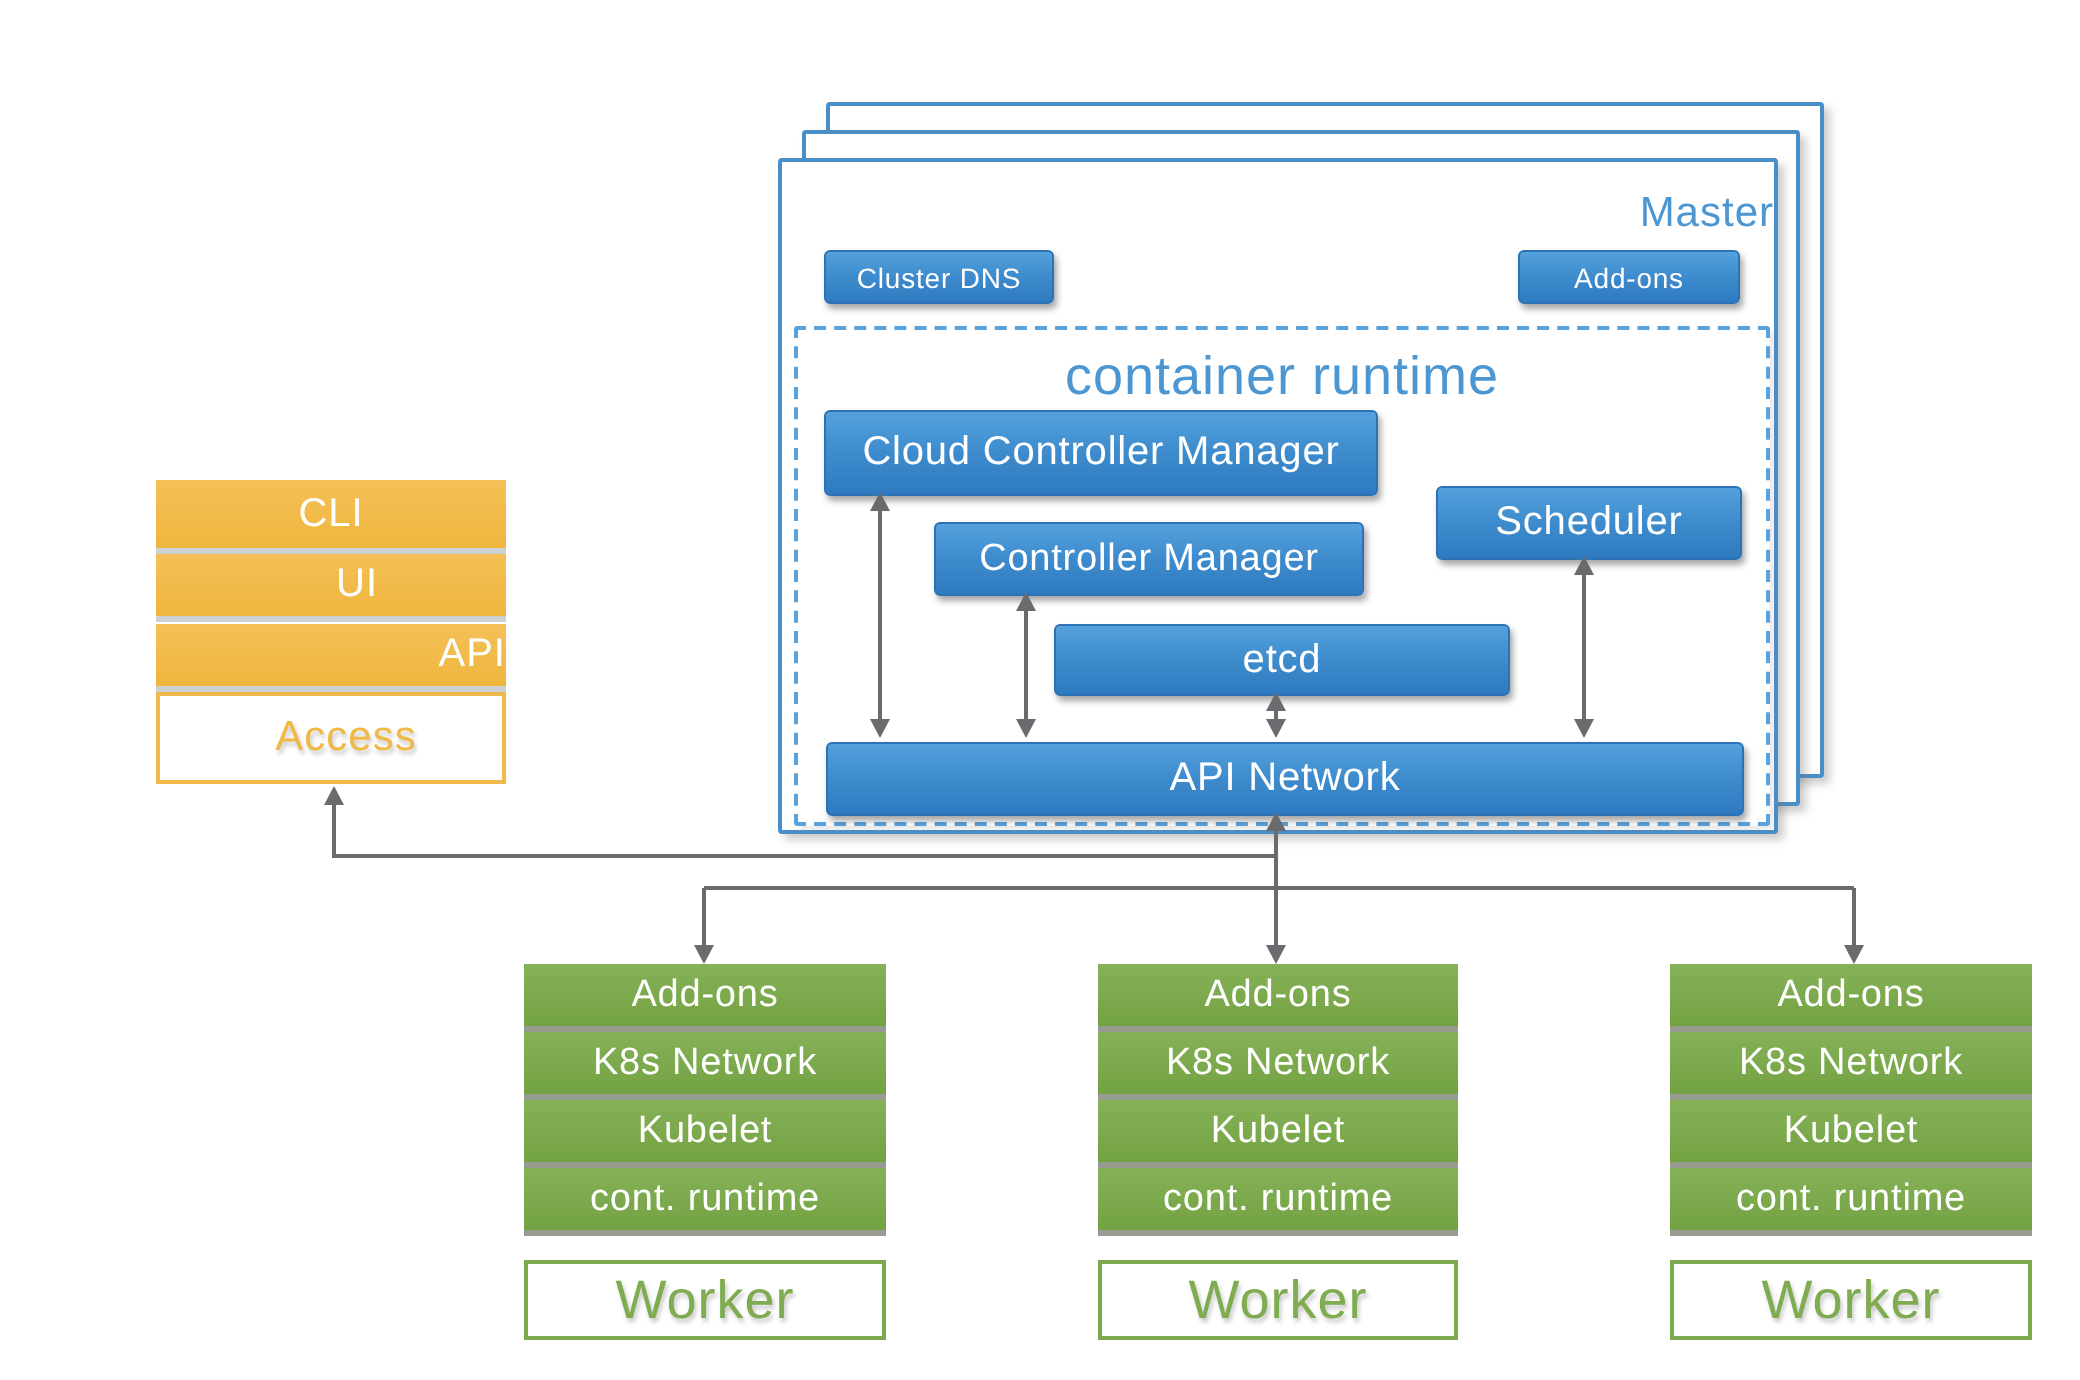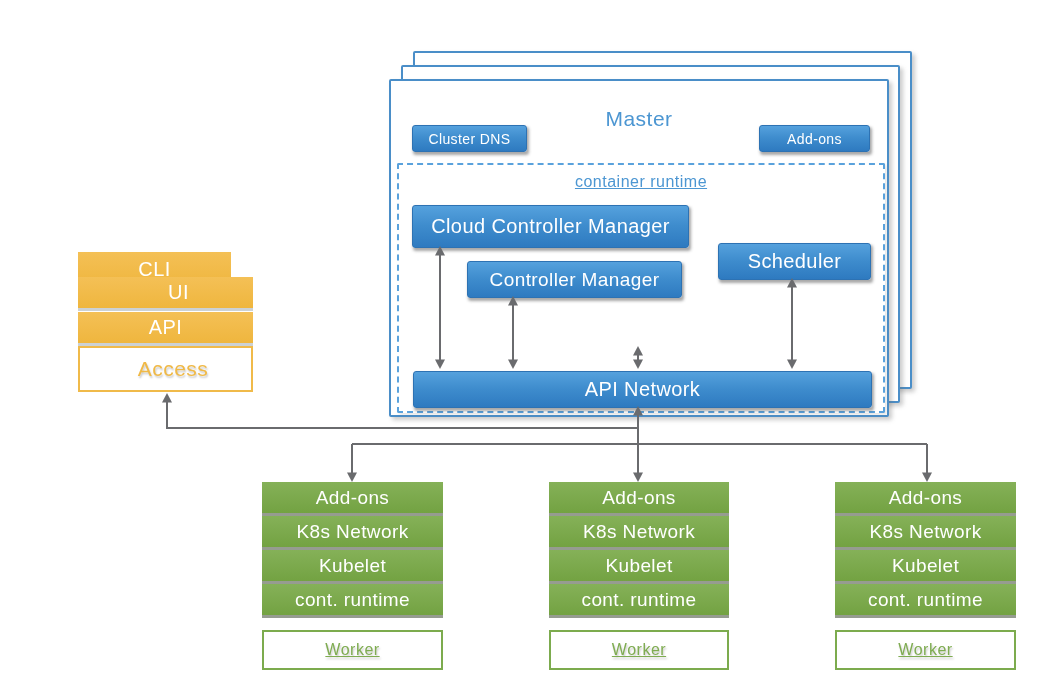--- a/index.html
+++ b/index.html
@@ -46,66 +46,69 @@
     color:#fff;display:flex;align-items:center;justify-content:center;
     box-shadow:0 3px 0 #969c90;letter-spacing:.4px;white-space:nowrap;
   }
   .workerbox{
     background:#fff;border:2px solid #7cab4e;color:#7fac51;
     display:flex;align-items:center;justify-content:center;
     letter-spacing:.5px;text-shadow:1px 2px 2px rgba(120,120,120,.4);margin-top:12px;
   }
   svg.connectors{position:absolute;left:0;top:0;pointer-events:none;z-index:40;}
   .f14{font-size:14px;} .f19{font-size:19px;} .f20{font-size:20px;}
-  .f21{font-size:21px;} .f22{font-size:16px;text-decoration:underline;}
+  .f21{font-size:21px;} .f22{font-size:27px;}
 </style>
 </head>
 <body>
 
 <div id="canvas">
 
   <div class="abs page" style="left:413px;top:51px;width:499px;height:338px;"></div>
   <div class="abs page" style="left:401px;top:65px;width:499px;height:338px;"></div>
 
   <div class="abs page" style="left:389px;top:79px;width:500px;height:338px;">
-    <div class="abs title-blue f21" style="left:0;top:26px;width:100%;">Master</div>
+    <div class="abs title-blue f21" style="left:0;top:14px;width:100%;text-align:right;">Master</div>
 
     <div class="abs bluebox f14" style="left:21px;top:44px;width:115px;height:27px;">
       <span>Cluster DNS</span>
     </div>
     <div class="abs bluebox f14" style="left:368px;top:44px;width:111px;height:27px;">
       <span>Add-ons</span>
     </div>
 
     <div class="abs dashedbox" style="left:6px;top:82px;width:488px;height:250px;">
       <div class="abs title-blue f22" style="left:0;top:8px;width:100%;">container runtime</div>
 
       <div class="abs bluebox f20" style="left:13px;top:40px;width:277px;height:43px;">
         <span>Cloud Controller Manager</span>
       </div>
       <div class="abs bluebox f19" style="left:68px;top:96px;width:215px;height:37px;">
         <span>Controller Manager</span>
       </div>
       <div class="abs bluebox f20" style="left:319px;top:78px;width:153px;height:37px;">
         <span>Scheduler</span>
       </div>
+      <div class="abs bluebox f20" style="left:128px;top:147px;width:228px;height:36px;">
+        <span>etcd</span>
+      </div>
       <div class="abs bluebox f20" style="left:14px;top:206px;width:459px;height:37px;">
         <span>API Network</span>
       </div>
     </div>
   </div>
 
   <div>
-    <div class="abs orangerow f20" style="left:78px;top:252px;width:153px;height:34px;">
+    <div class="abs orangerow f20" style="left:78px;top:240px;width:175px;height:34px;">
       <span>CLI</span>
     </div>
     <div class="abs orangerow f20" style="left:78px;top:277px;width:175px;height:31px;padding-left:26px;">
       <span>UI</span>
     </div>
-    <div class="abs orangerow f20" style="left:78px;top:312px;width:175px;height:31px;">
+    <div class="abs orangerow f20" style="left:78px;top:312px;width:175px;height:31px;justify-content:flex-end;">
       <span>API</span>
     </div>
     <div class="abs accessbox f21" style="left:78px;top:346px;width:175px;height:46px;">
       <span>Access</span>
     </div>
   </div>
 
   <div>
     <div class="abs greenrow f19" style="left:262px;top:482px;width:181px;height:31px;">
         <span>Add-ons</span>

